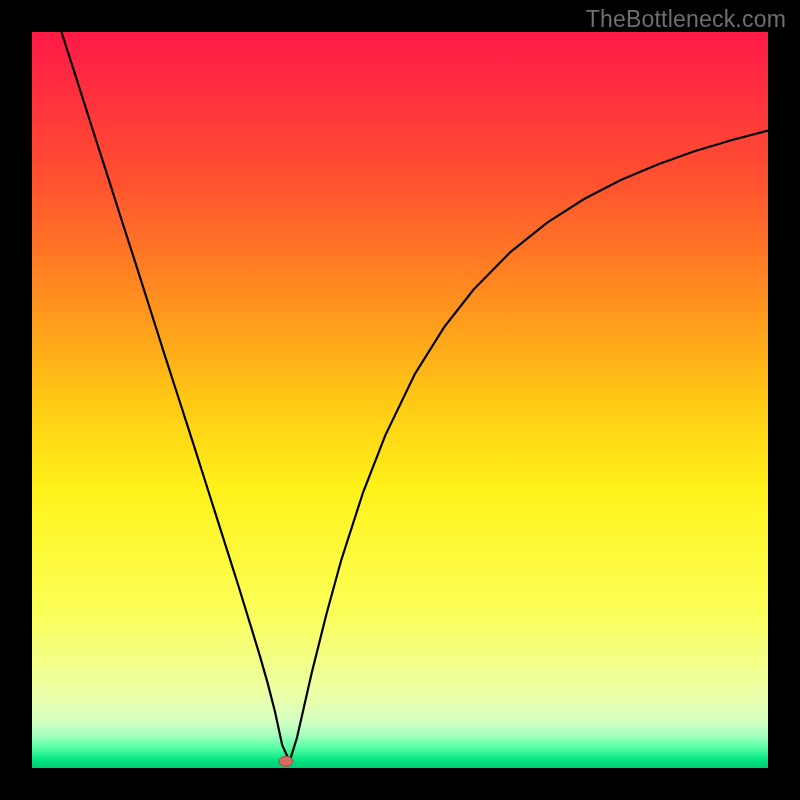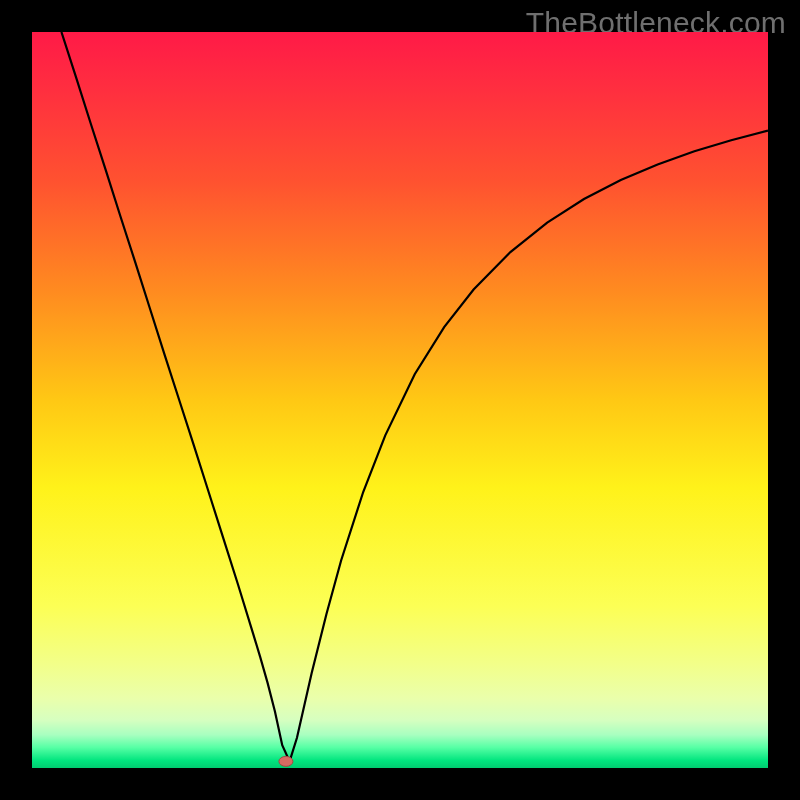--- a/index.html
+++ b/index.html
@@ -26,21 +26,21 @@
     overflow: hidden;
   }
   .plot svg {
     display: block;
   }
   .watermark {
     position: absolute;
     top: 6px;
     right: 14px;
     color: #6f6f6f;
-    font-size: 30px;
+    font-size: 23px;
     letter-spacing: 0.2px;
     font-weight: 400;
   }
 </style>
 </head>
 <body>
 
 <div class="frame">
   <div class="watermark">TheBottleneck.com</div>
 

